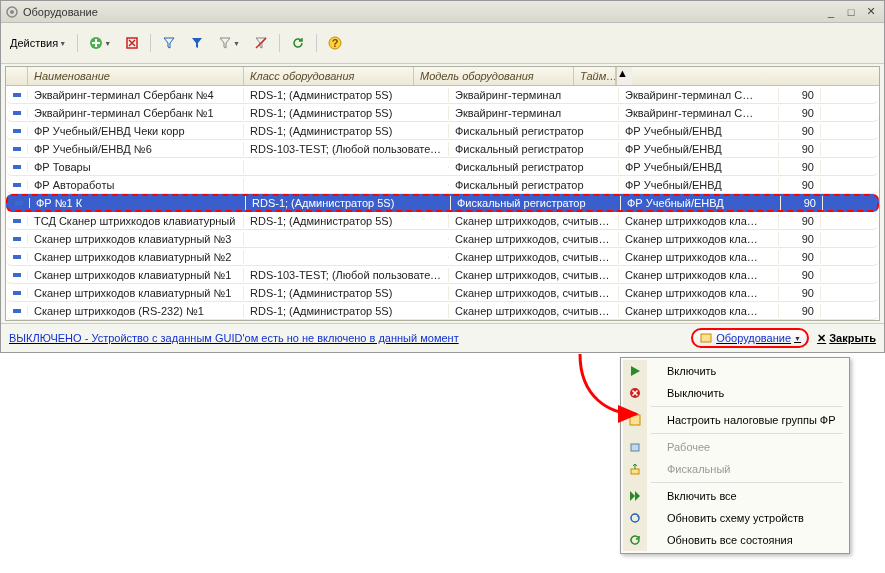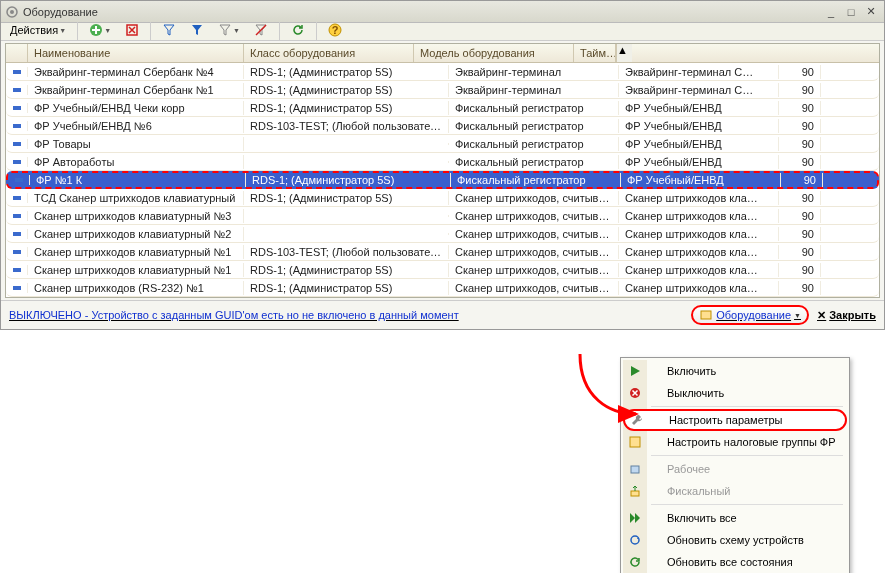--- a/index.html
+++ b/index.html
@@ -5,28 +5,28 @@
 * { box-sizing: border-box; margin: 0; padding: 0; font-family: Tahoma, Arial, sans-serif; font-size: 11px; }
 body { background: #fff; width: 885px; height: 573px; position: relative; overflow: hidden; }
 
 .window { width: 885px; border: 1px solid #999; background: #f5f5f0; }
 
 .titlebar { height: 22px; background: linear-gradient(#e8e8e0,#d8d8cc); display: flex; align-items: center; padding: 0 4px; border-bottom: 1px solid #bbb; }
 .titlebar .icon { width: 14px; height: 14px; margin-right: 4px; }
 .titlebar .title { flex: 1; color: #333; }
 .titlebar .win-btn { width: 18px; height: 16px; margin-left: 2px; display: flex; align-items: center; justify-content: center; color: #444; cursor: pointer; }
 
-.toolbar { height: 18px; background: #f2f2e8; border-bottom: 1px solid #ccc; display: flex; align-items: flex-end; padding: 0 4px; gap: 4px; }
+.toolbar { height: 41px; background: #f2f2e8; border-bottom: 1px solid #ccc; display: flex; align-items: center; padding: 0 4px; gap: 4px; }
 .toolbar .btn { height: 20px; min-width: 20px; padding: 0 4px; display: flex; align-items: center; justify-content: center; cursor: pointer; border: 1px solid transparent; border-radius: 2px; }
 .toolbar .sep { width: 1px; height: 18px; background: #ccc; margin: 0 2px; }
 .toolbar .dd { font-size: 7px; color: #555; margin-left: 1px; }
 
 .grid { background: #fff; border: 1px solid #b0b0a0; margin: 2px 4px; }
 .grid-header { display: flex; background: linear-gradient(#f8f8ec,#eee8d8); border-bottom: 1px solid #c8c0a8; }
-.grid-header .col { padding: 3px 6px; border-right: 1px solid #d0c8b0; color: #5a4a2a; white-space: nowrap; overflow: hidden; }
+.grid-header .col { padding: 3px 6px; border-right: 1px solid #d0c8b0; color: #5a4a2a; white-space: nowrap; overflow: hidden; font-style: italic; }
 .grid-body { }
 .grid-row { display: flex; border-bottom: 1px solid #eee8d8; height: 18px; align-items: center; border-radius: 6px; }
 .grid-row.selected { background: #3a5fcd; color: #fff; border: 2px dashed #ff0000; position: relative; }
 .grid-row.selected .cell { color: #fff; }
 .grid-row .cell { padding: 1px 6px; border-right: 1px solid #f0ece0; white-space: nowrap; overflow: hidden; text-overflow: ellipsis; color: #222; }
 .c0 { width: 22px; display:flex; align-items:center; justify-content:center; }
 .c1 { width: 216px; }
 .c2 { width: 205px; }
 .c3 { width: 170px; }
 .c4 { width: 160px; }
@@ -340,28 +340,20 @@
     <div class="menu-item">
       <span class="micon">
         <svg width="12" height="12">
           <circle cx="6" cy="6" r="5" fill="#d02020"></circle>
           <path d="M3.5 3.5l5 5m0-5l-5 5" stroke="#fff" stroke-width="1.5"></path>
         </svg>
       </span>
       <span>Выключить</span>
     </div>
     <div class="menu-sep"></div>
-    <div class="menu-item highlighted">
-      <span class="micon">
-        <svg width="12" height="12">
-          <path d="M8 1a3 3 0 0 0-3 4L1 9l2 2 4-4a3 3 0 0 0 4-3l-2 2-1-1 2-2z" fill="#888"></path>
-        </svg>
-      </span>
-      <span>Настроить параметры</span>
-    </div>
     <div class="menu-item">
       <span class="micon">
         <svg width="12" height="12">
           <rect x="1" y="1" width="10" height="10" fill="#ffe090" stroke="#c09000"></rect>
         </svg>
       </span>
       <span>Настроить налоговые группы ФР</span>
     </div>
     <div class="menu-sep"></div>
     <div class="menu-item disabled">

